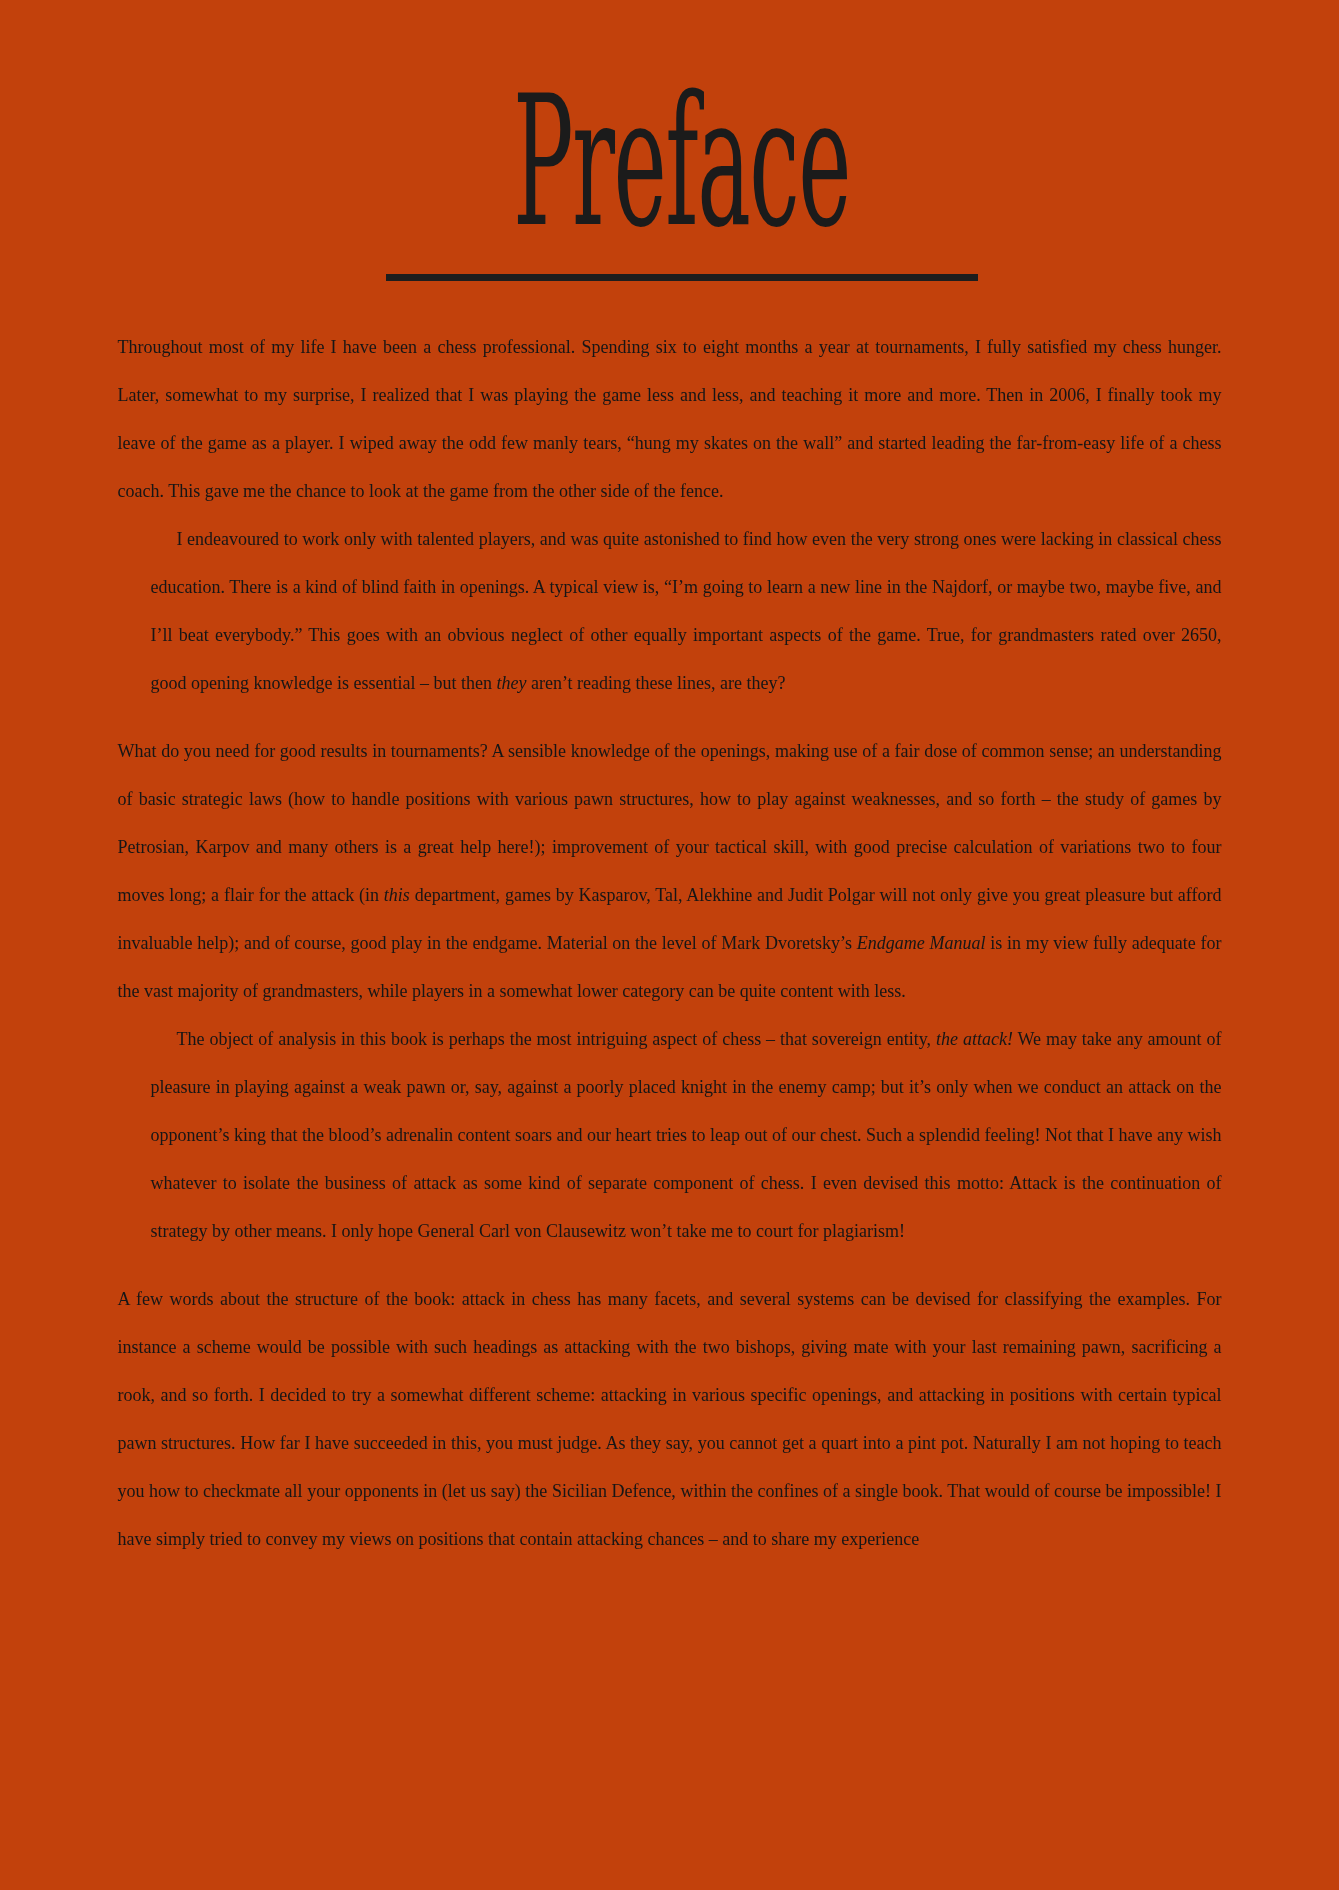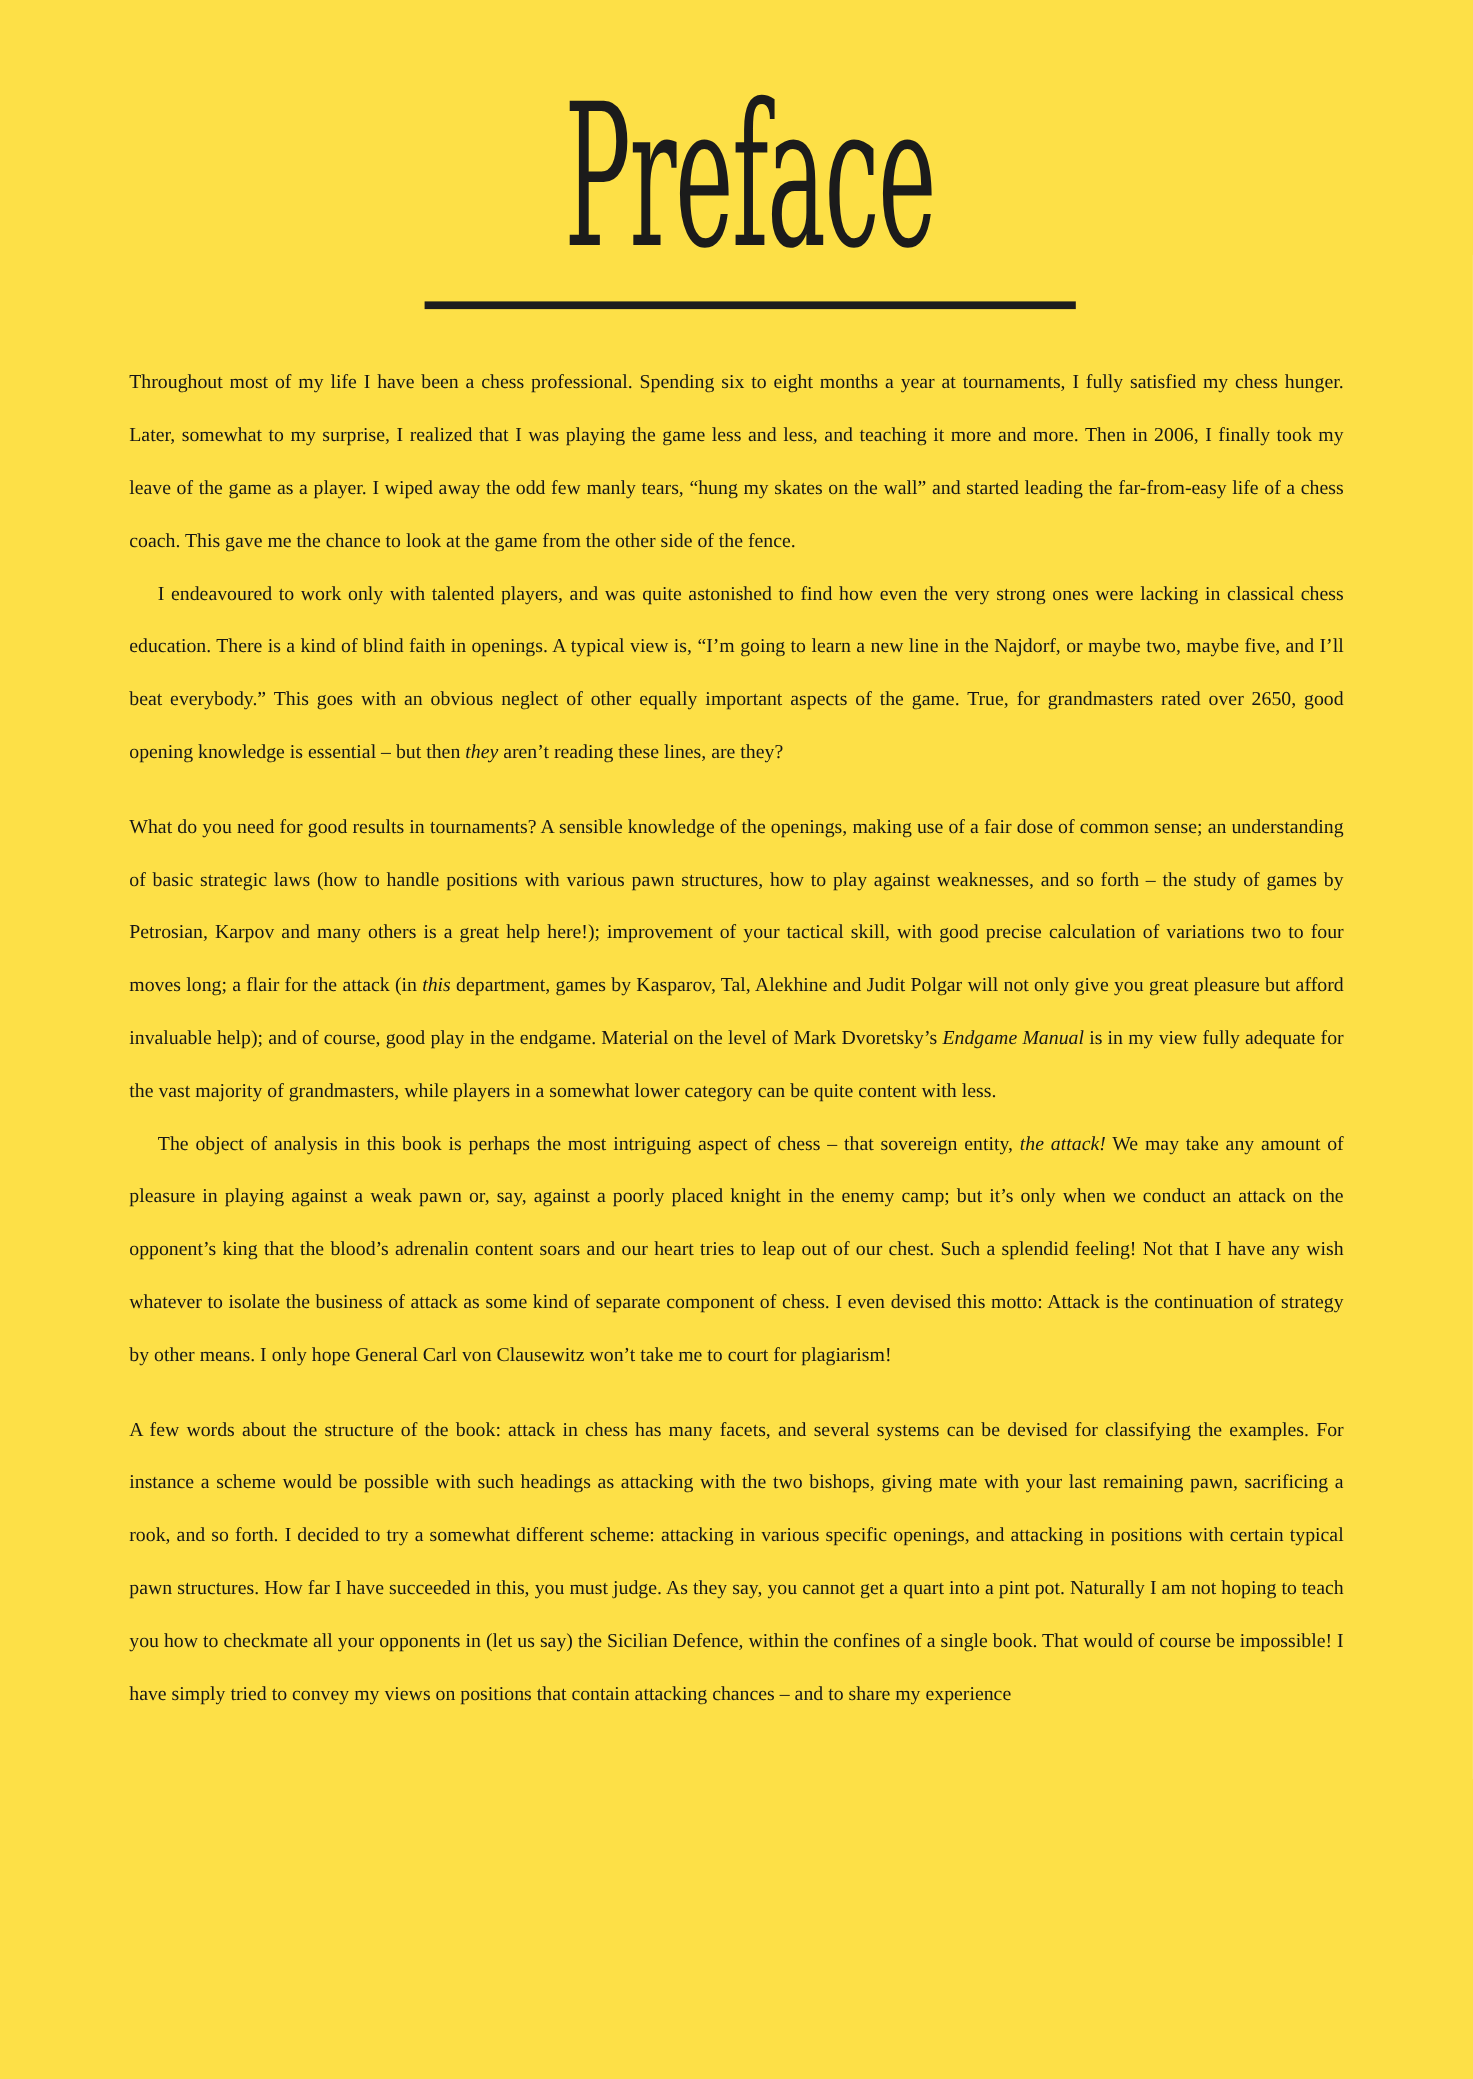--- a/index.html
+++ b/index.html
@@ -1,20 +1,20 @@
 <!DOCTYPE html>
 <html><head>
 <meta charset="utf-8">
 <style>
   html, body { margin: 0; padding: 0; background: #ffffff; }
   .page {
     position: relative;
     width: 1339px;
     height: 1890px;
-    background: #fde047;
+    background: #c2410c;
     color: #161616;
     font-family: "Liberation Serif", serif;
     overflow: hidden;
   }
   .title-block { padding-top: 64px; }
   .page-title {
     margin: 0;
     height: 196px;
     text-align: center;
     font-family: "DejaVu Serif", serif;
@@ -36,21 +36,21 @@
   }
   .body-text {
     width: 1104px;
     margin: 42px auto 0 auto;
     font-size: 18px;
     line-height: 48px;
     text-align: justify;
     color: #161616;
   }
   .body-text p { margin: 0; padding: 0; }
-  .body-text p.indent { text-indent: 26px; }
+  .body-text p.indent { text-indent: 26px; margin-left: 33px; }
   .body-text p.gap { margin-top: 20px; }
   .body-text em { font-style: italic; }
 </style>
 </head>
 <body>
 
 <div class="page">
   <div class="title-block">
     <h1 class="page-title">Preface</h1>
     <div class="title-rule"></div>

